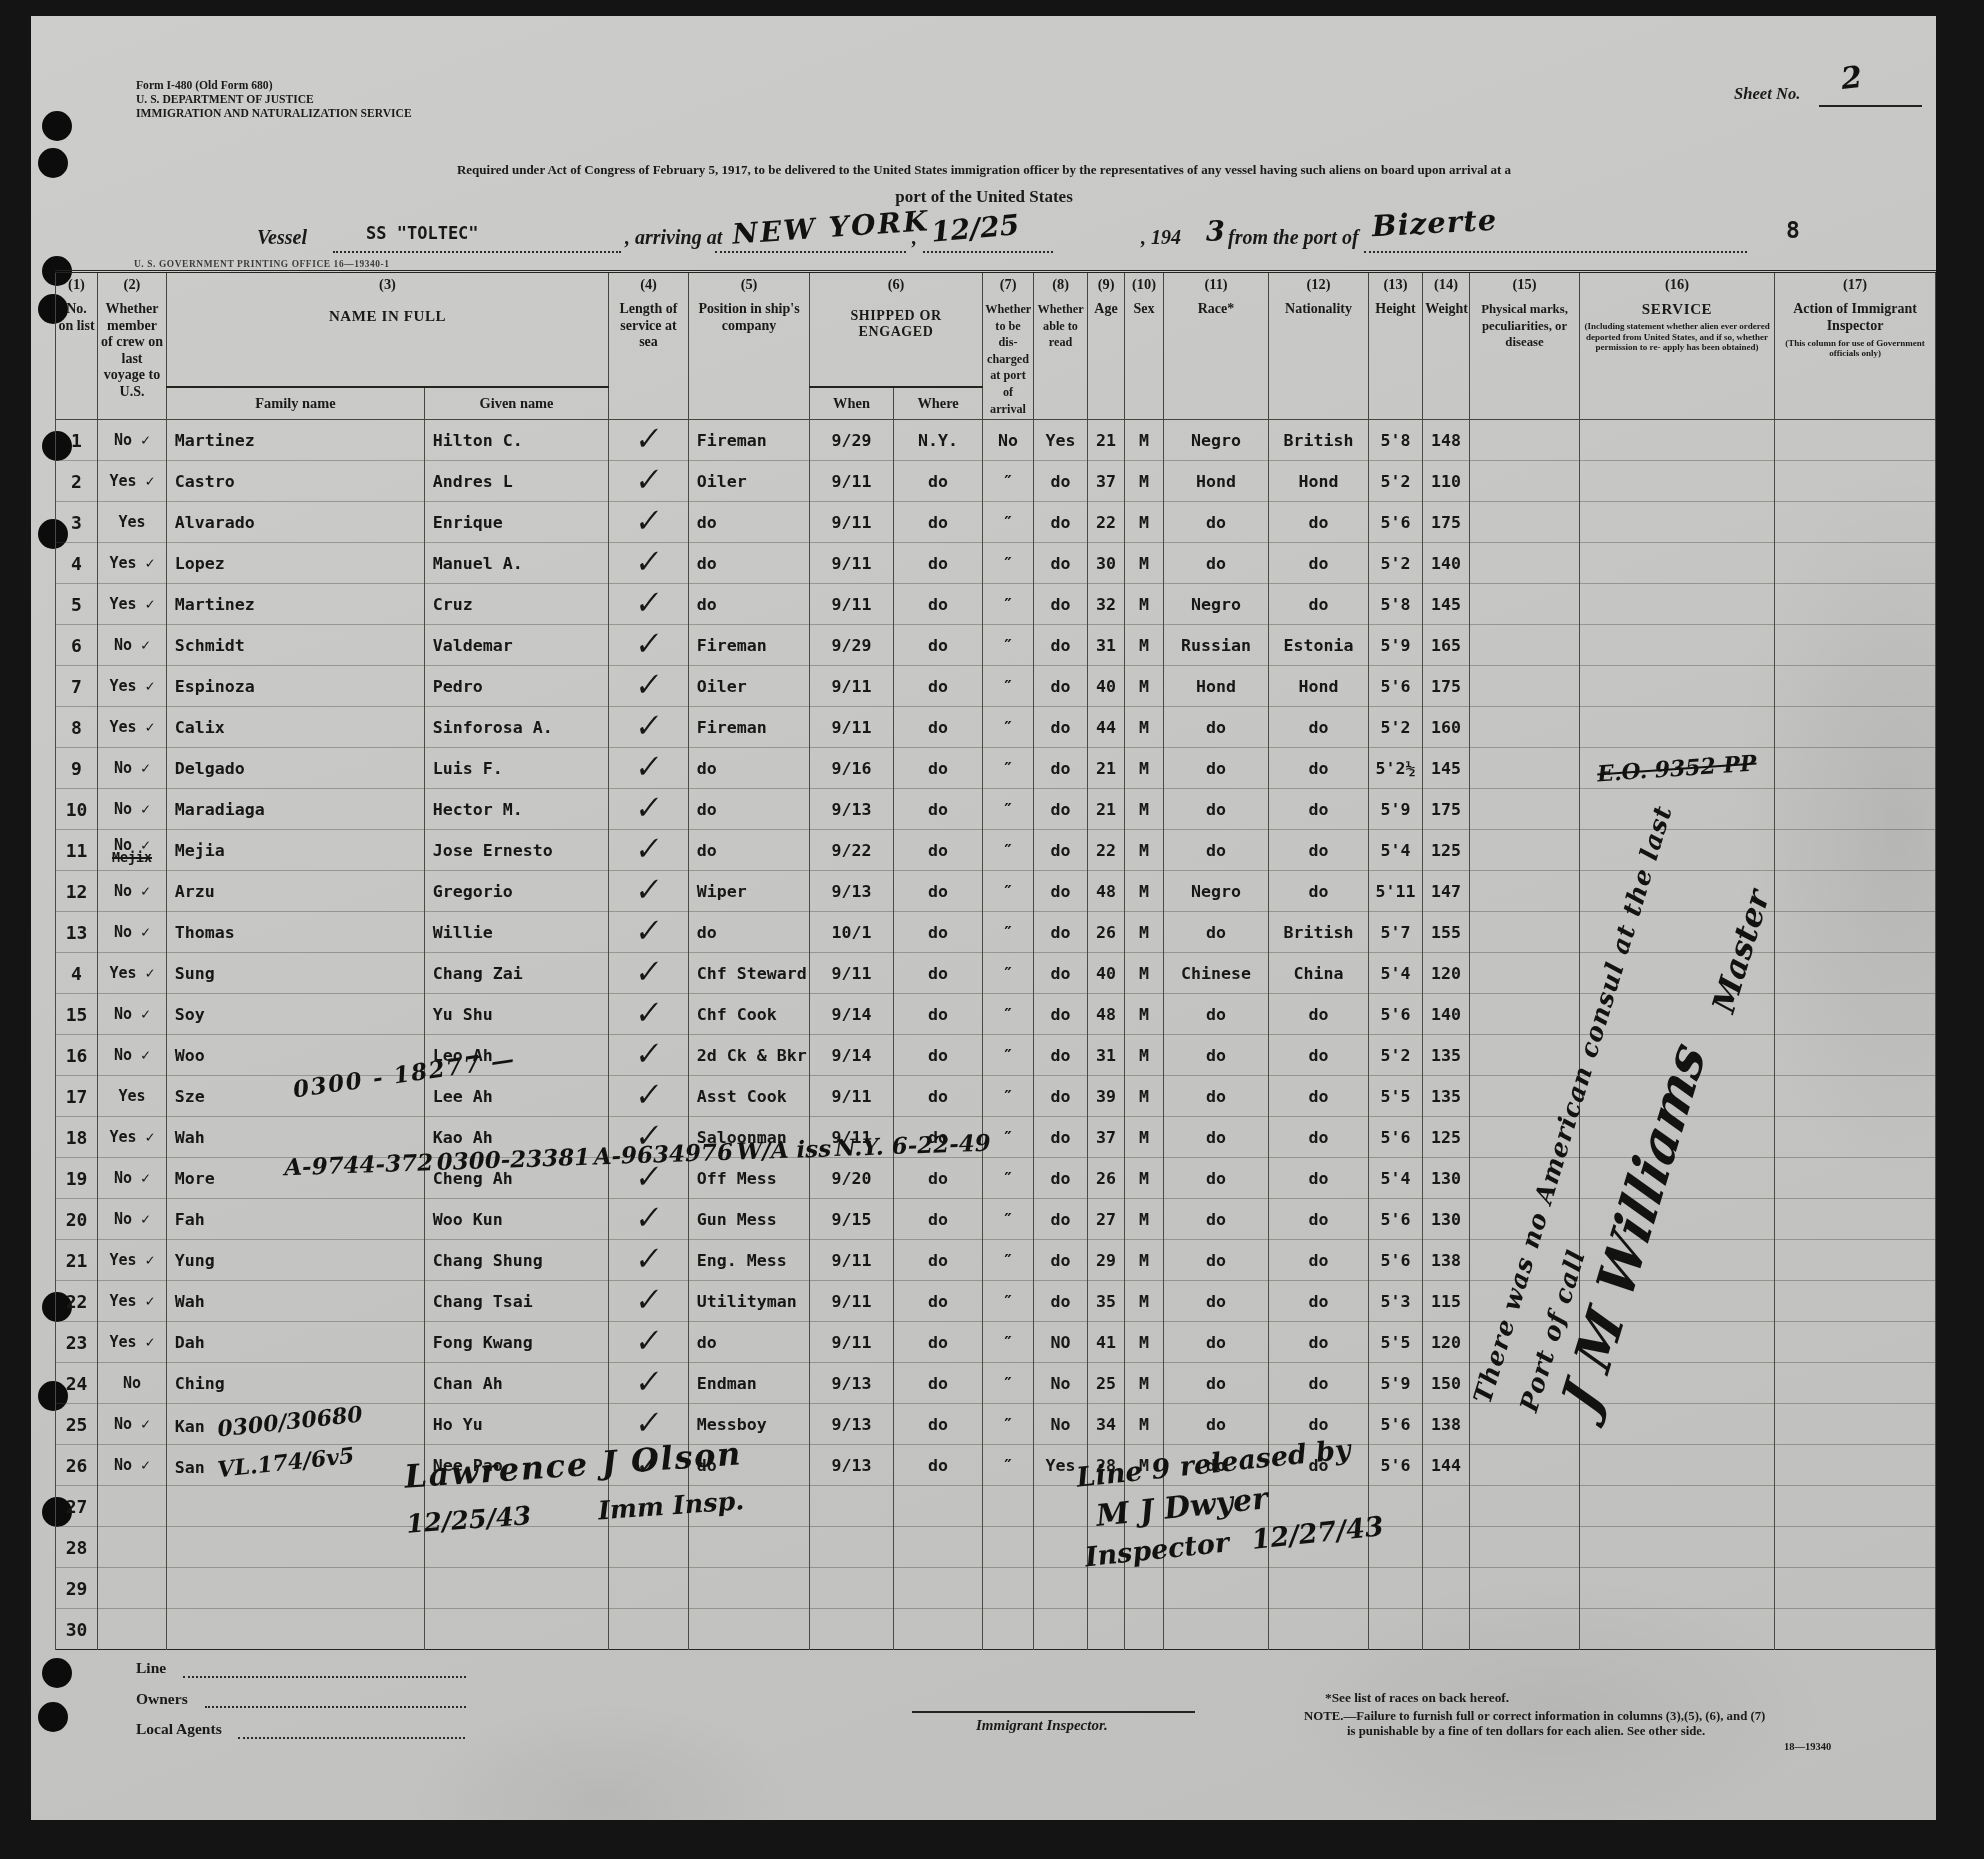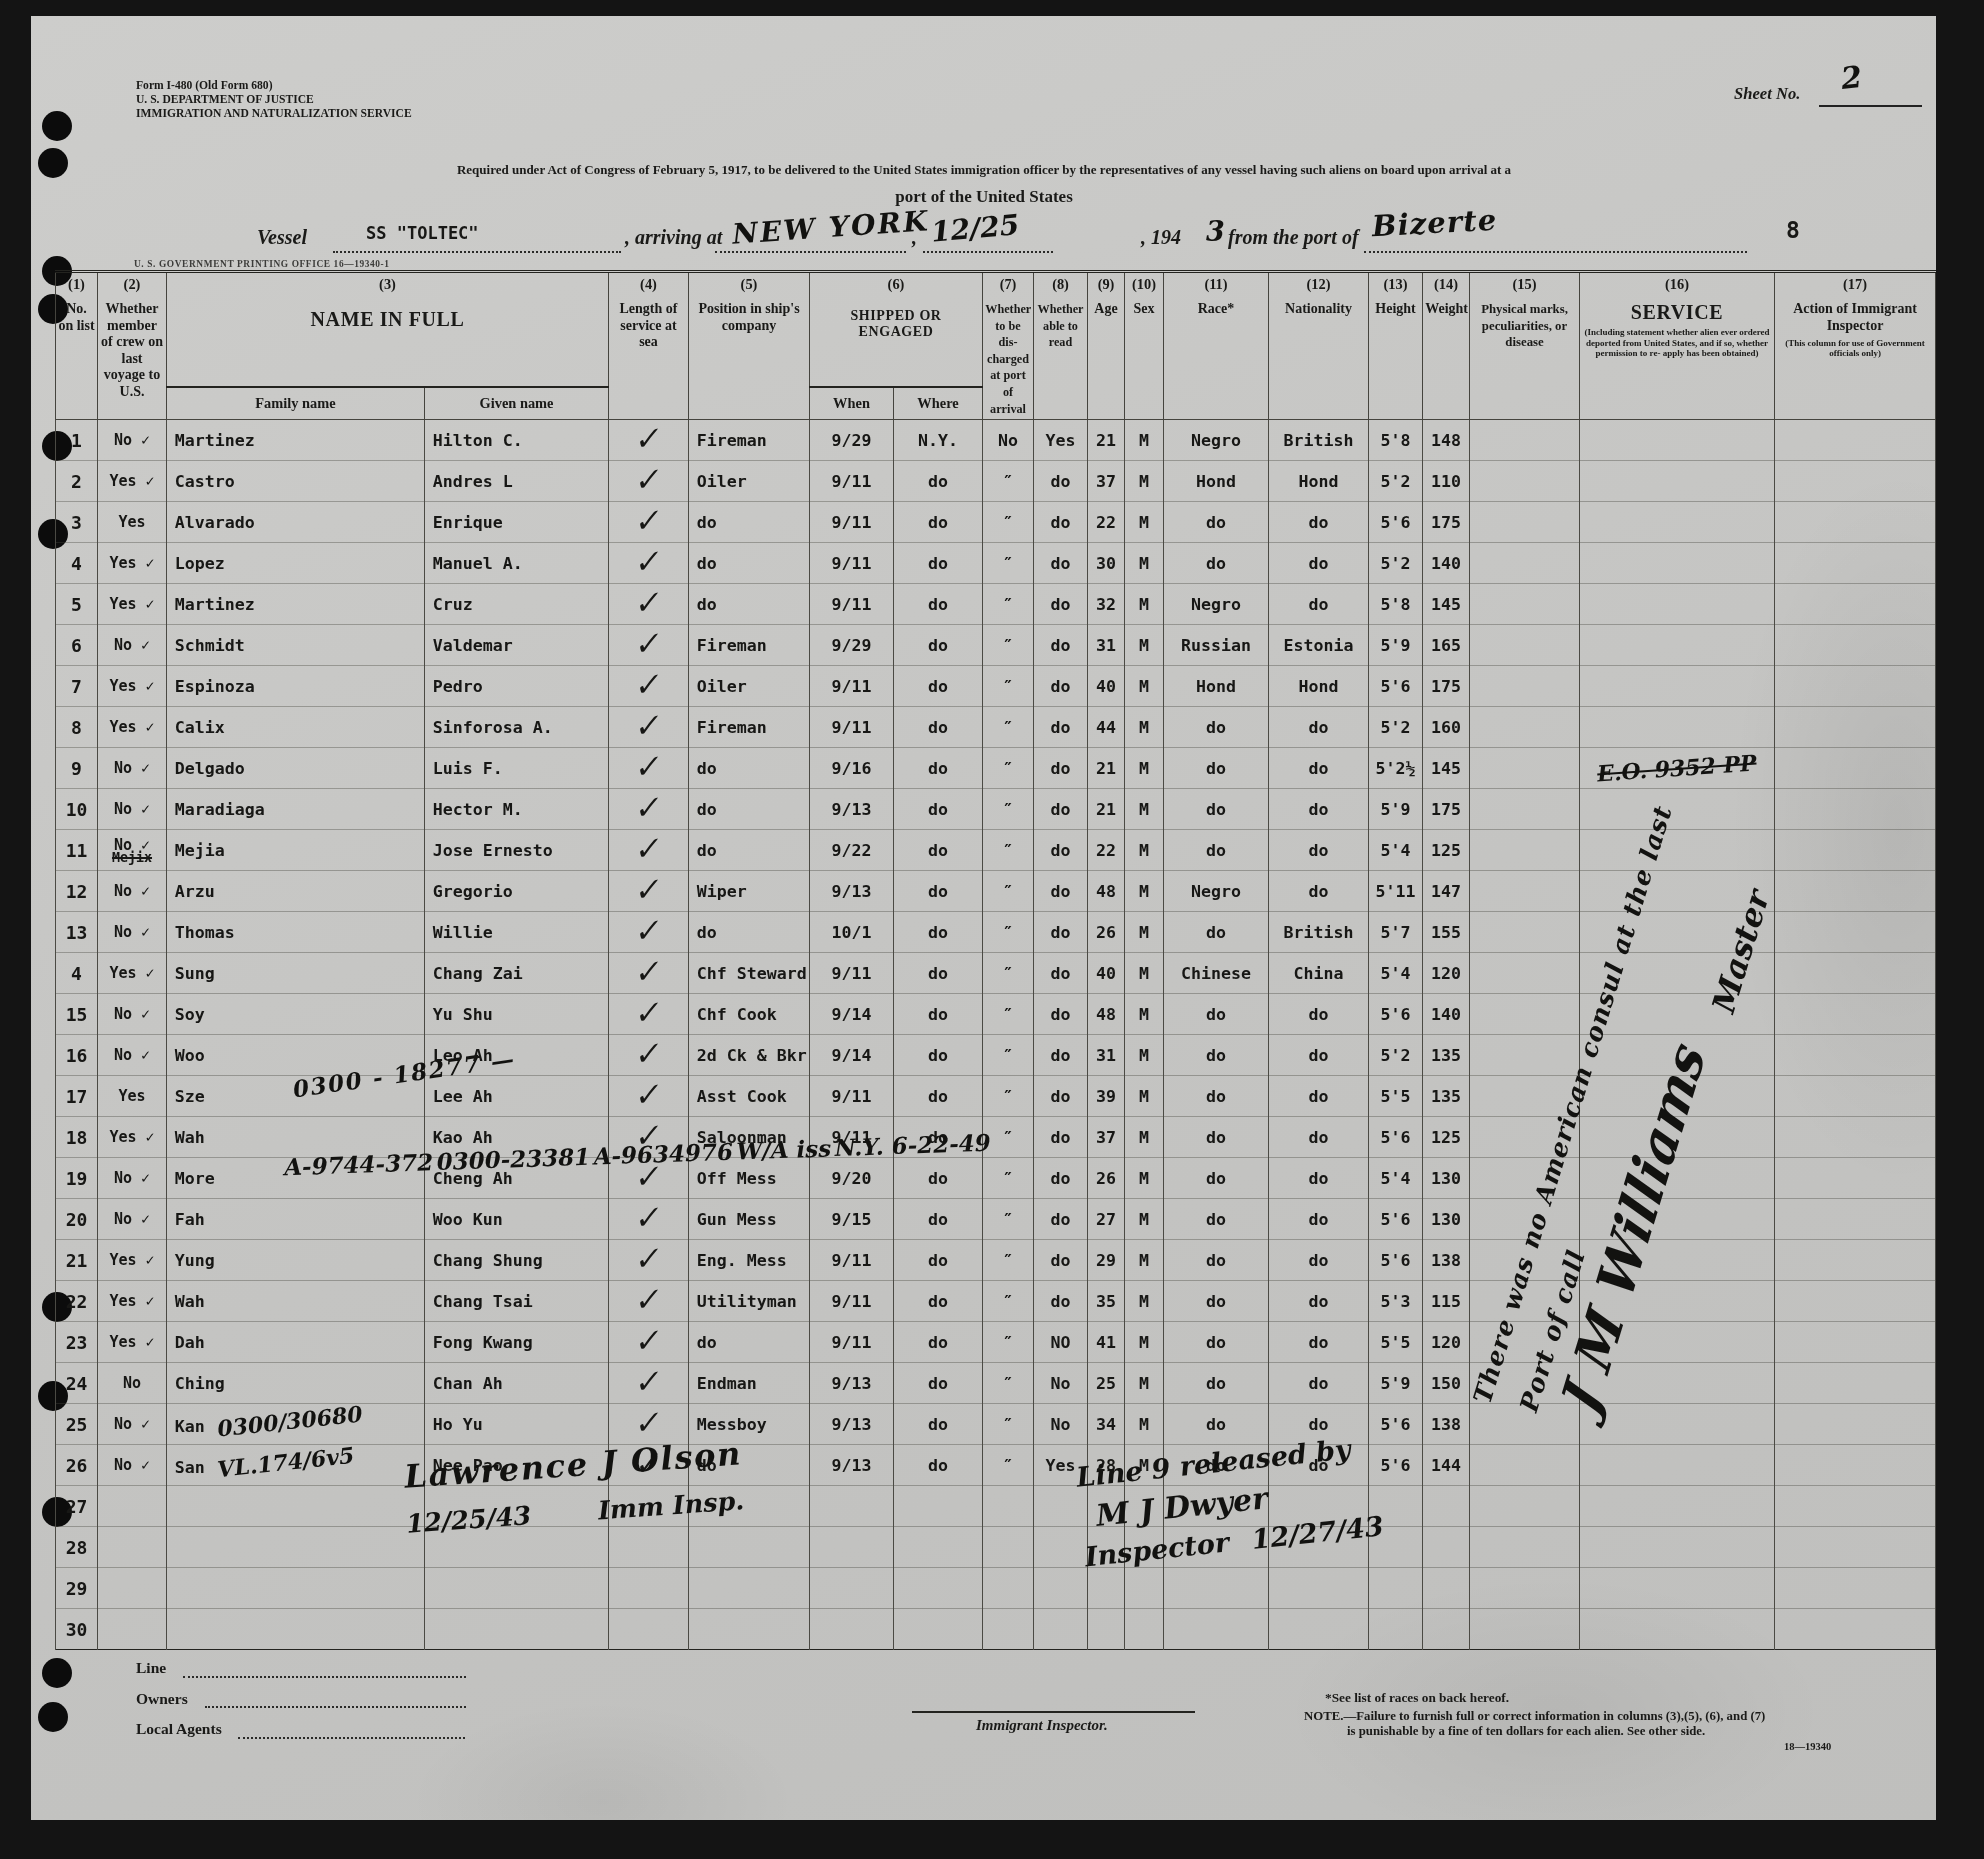--- a/index.html
+++ b/index.html
@@ -45,21 +45,21 @@
   .page-no{left:1786px;top:217px;font-size:23px;}
   .gpo-line{left:134px;top:259px;font-size:9.4px;font-weight:700;letter-spacing:0.6px;color:#3c3c3a;}
 
   
   .manifest{position:absolute;left:55px;top:270px;border-collapse:collapse;table-layout:fixed;
             width:1880px;border:1.7px solid #23231f;border-top:3.9px double #23231f;}
   .manifest th{border:1.1px solid #45443e;vertical-align:top;padding:3.3px 2.2px 2.2px 2.2px;font-weight:700;}
   .manifest .subrow th{vertical-align:middle;height:29px;padding:1.1px;text-align:center;}
   .colnum{font-size:14.4px;font-weight:700;text-align:center;margin-bottom:7.8px;}
   .collabel{font-size:14px;font-weight:700;text-align:center;line-height:16.6px;}
-  .collabel-caps{font-size:20px;font-weight:700;text-align:center;letter-spacing:0.6px;margin-top:14.4px;}
+  .collabel-caps{font-size:15px;font-weight:700;text-align:center;letter-spacing:0.6px;margin-top:14.4px;}
   .colsmall{font-size:9px;font-weight:700;text-align:center;line-height:10.5px;margin-top:3.3px;}
   .subhead{font-size:14.4px;font-weight:700;text-align:center;}
   th.name-full{border-bottom:2.8px solid #23231f;}
   th.shipped{border-bottom:2.2px solid #23231f;}
   .manifest tbody td{height:40px;border-left:1.1px solid #4b4a44;border-right:1.1px solid #4b4a44;
       border-top:0.6px solid rgba(70,70,62,.38);font-family:"DejaVu Sans Mono",monospace;
       font-weight:700;font-size:16.6px;color:#171715;text-align:center;padding:0 2.2px;
       overflow:visible;position:relative;white-space:nowrap;}
   .manifest tbody td.cell-family,.manifest tbody td.cell-given,.manifest tbody td.cell-position{text-align:left;padding-left:7.8px;}
   .manifest tbody td.cell-no{font-size:18px;}

